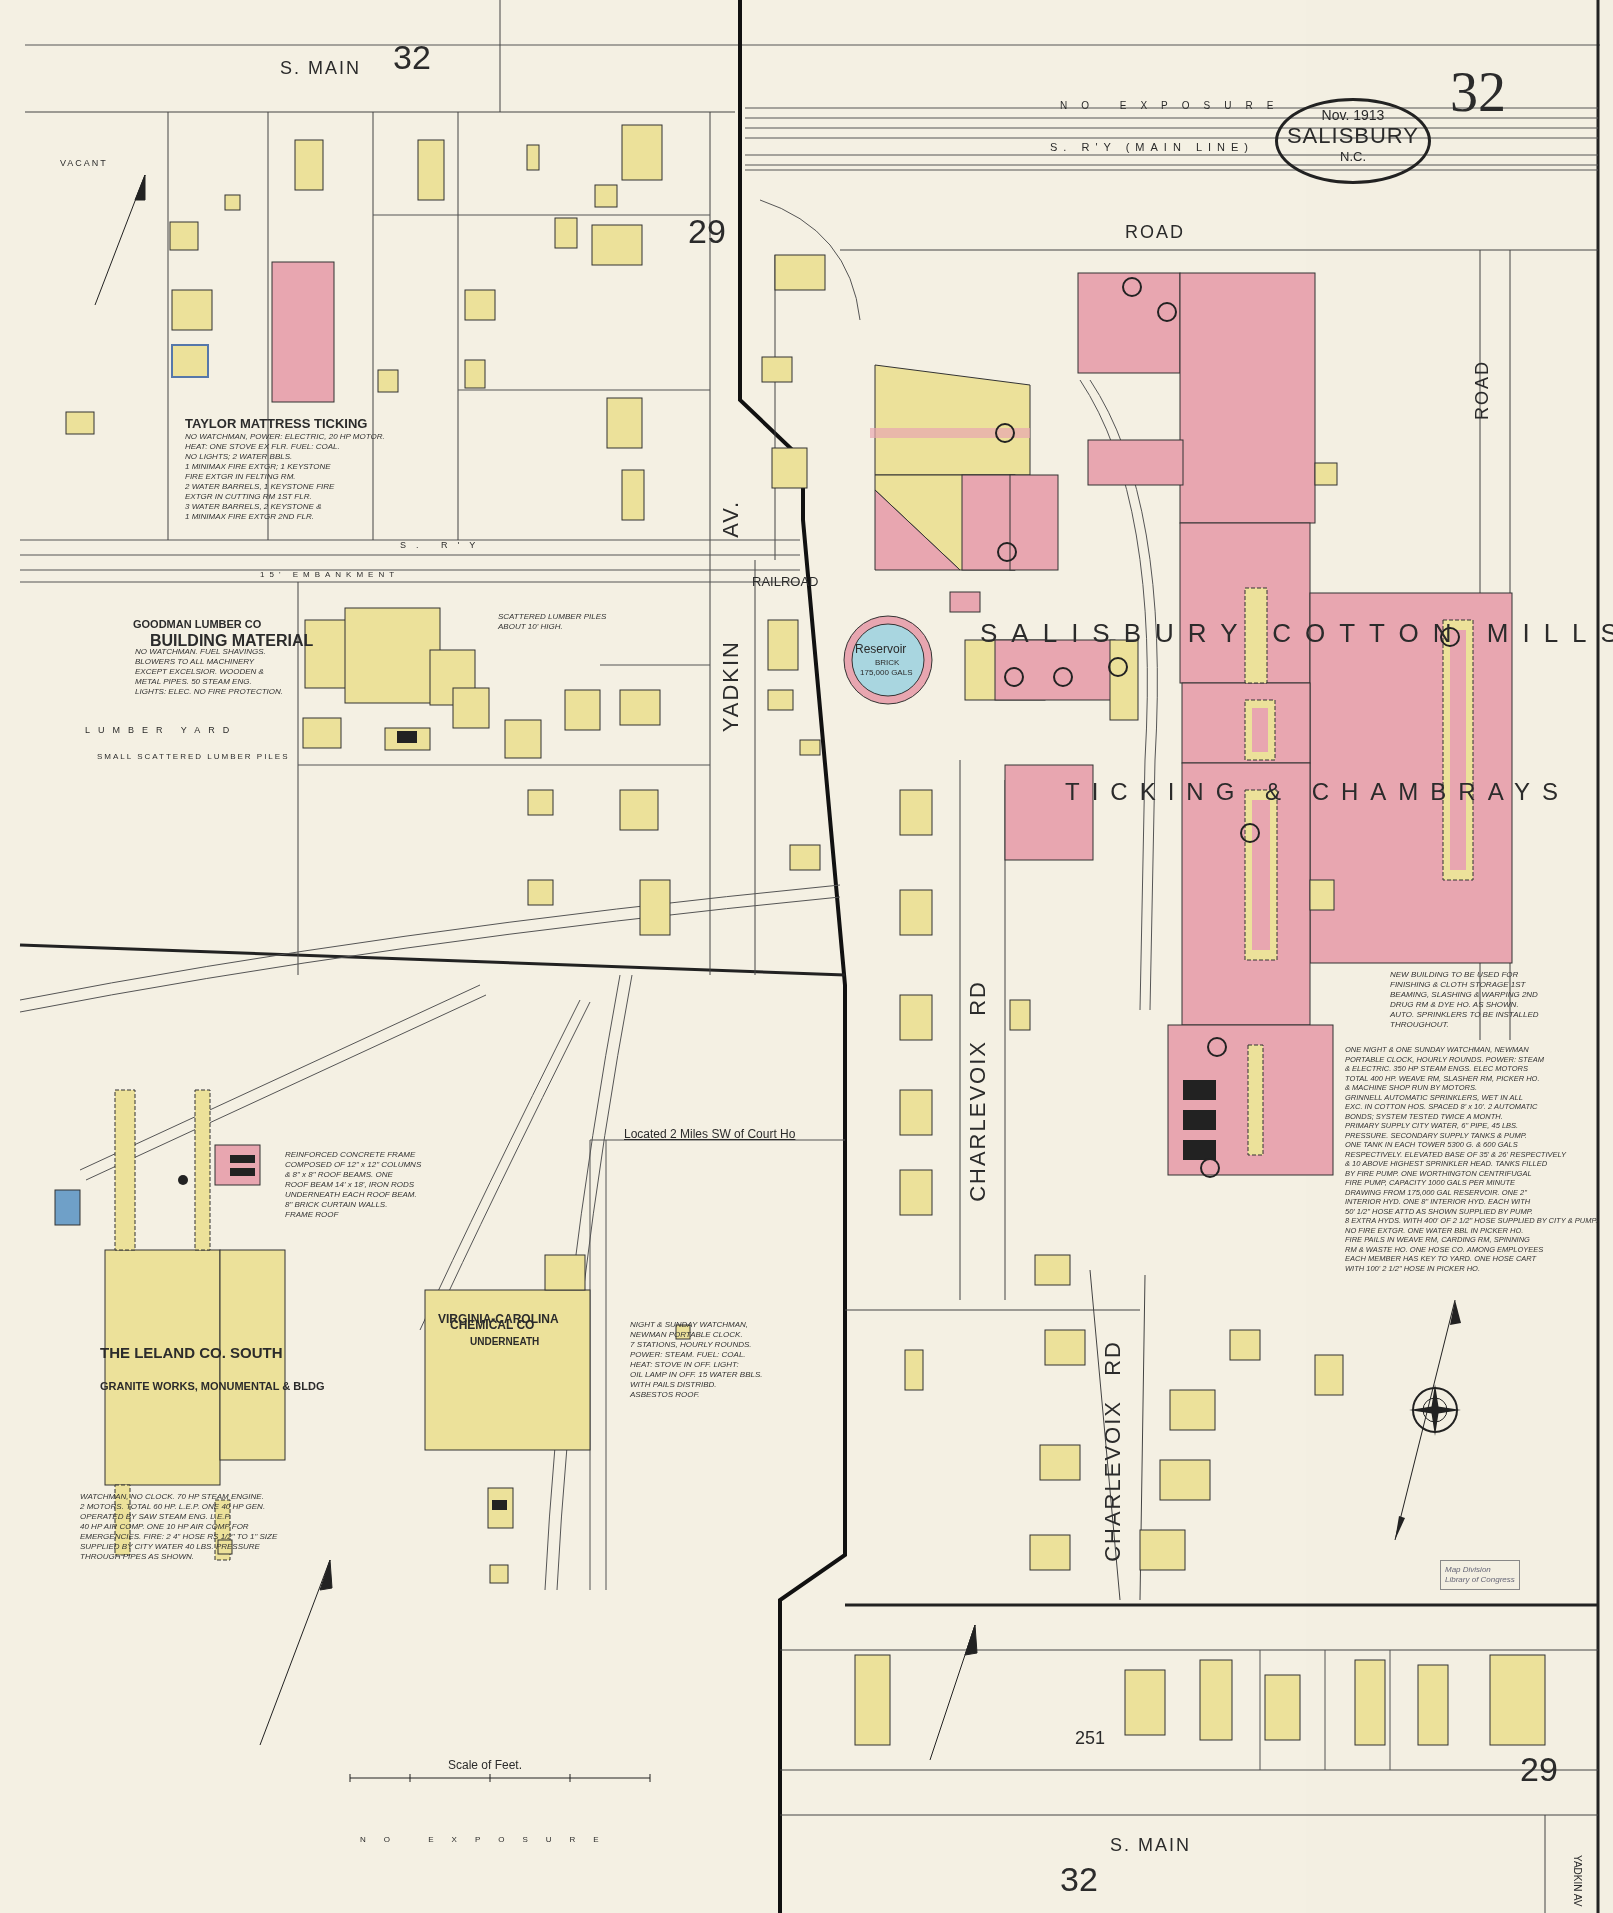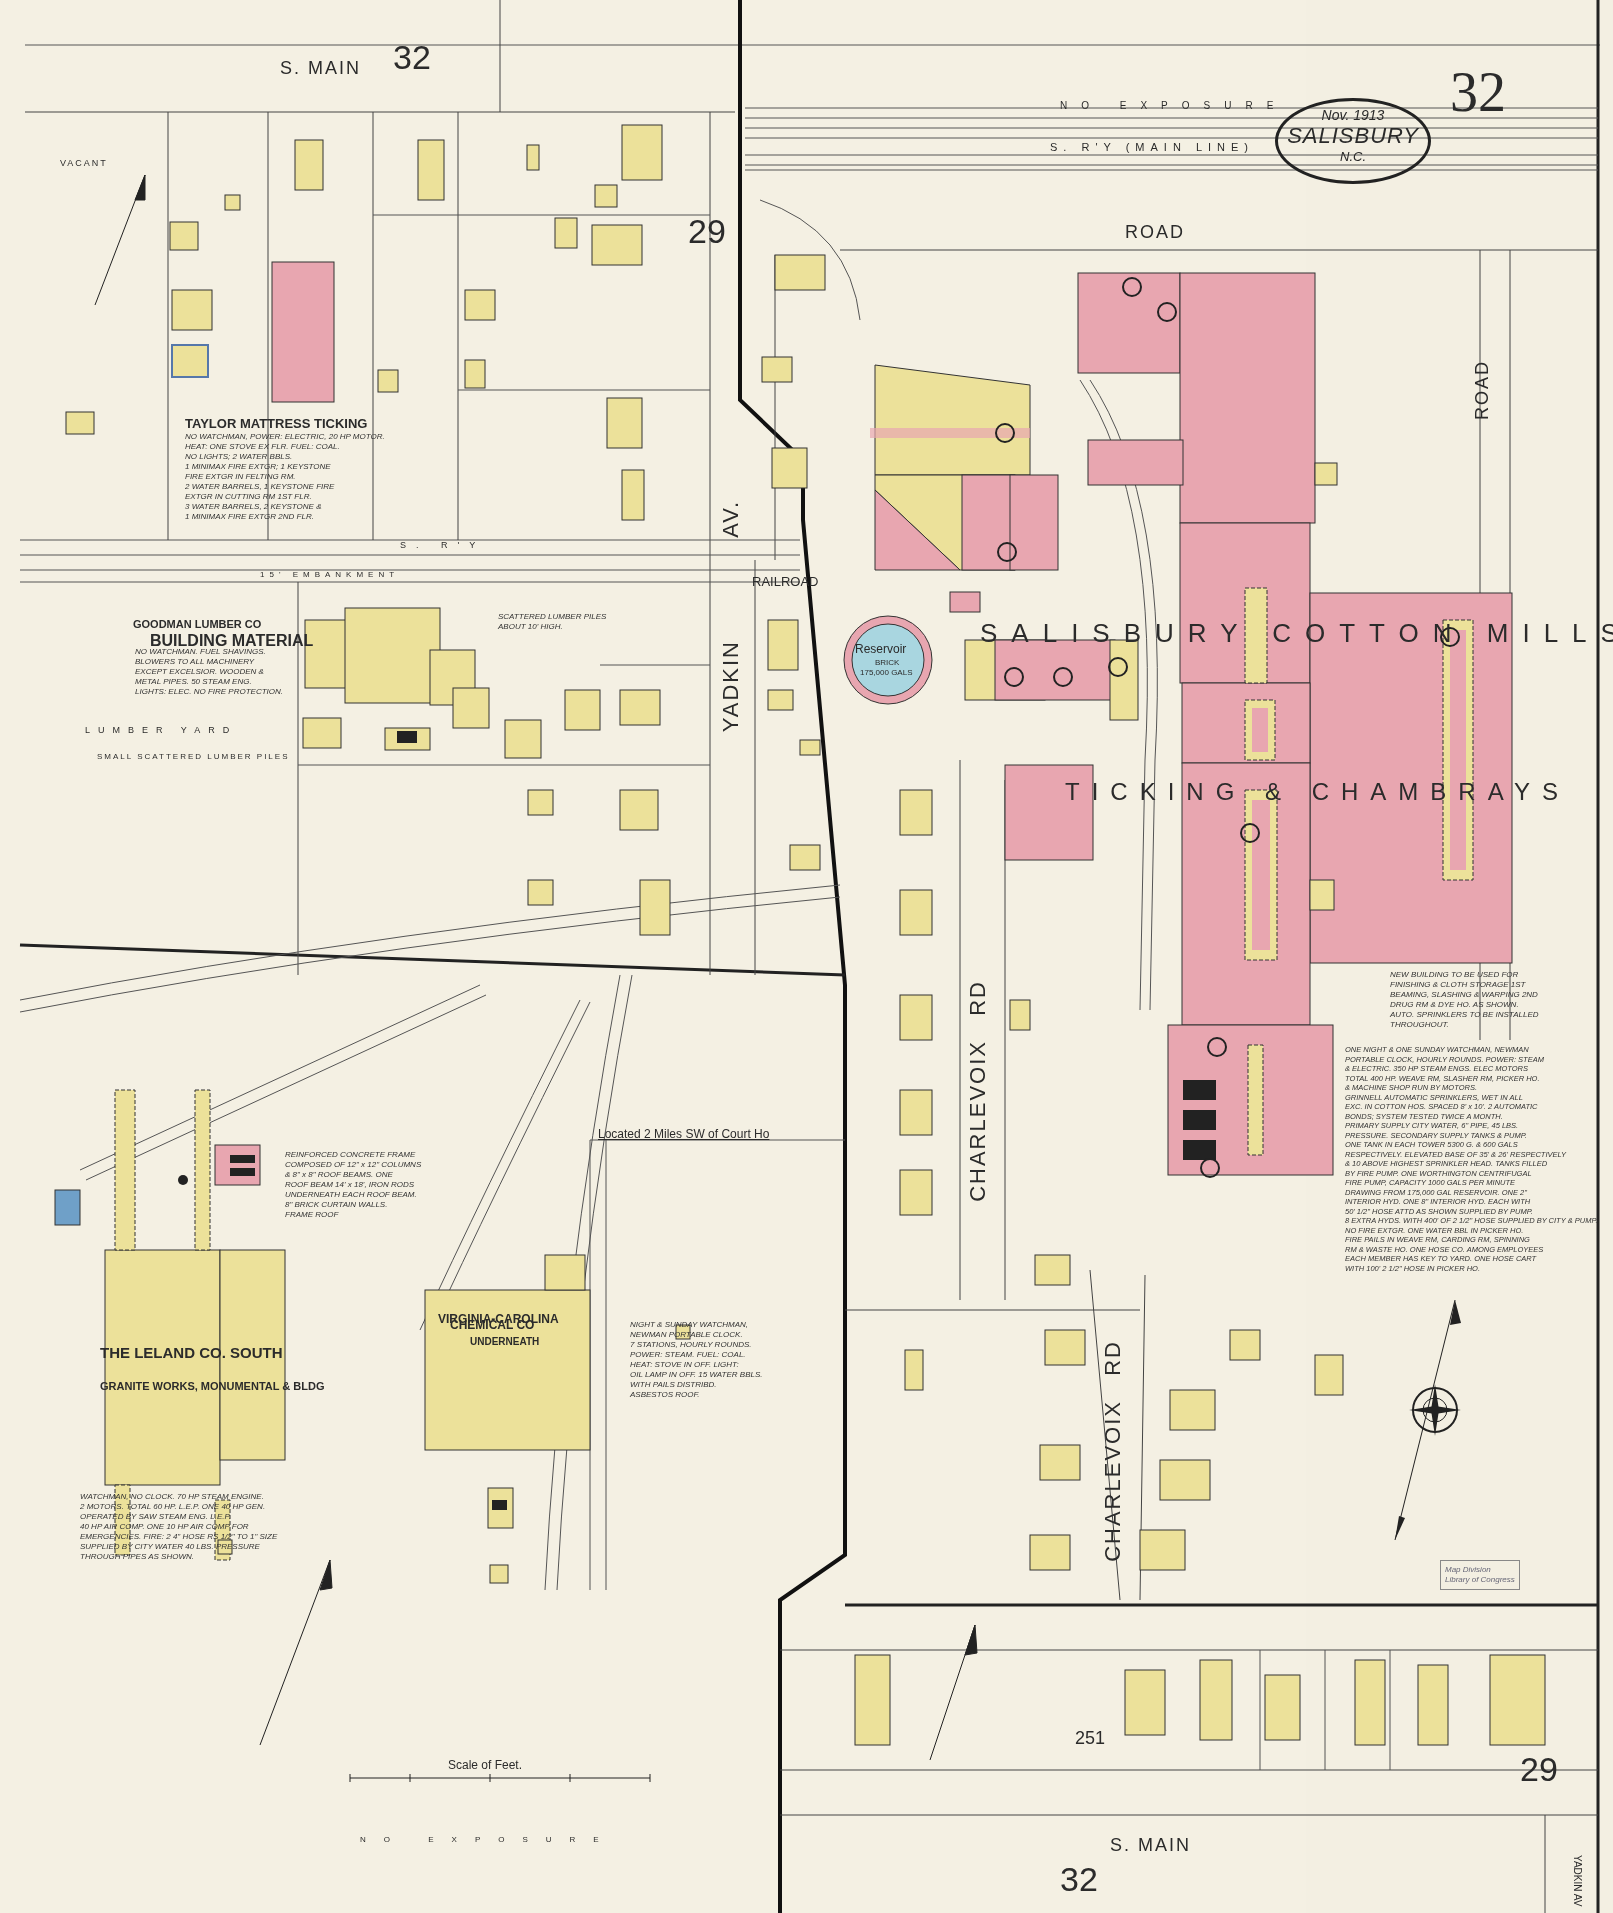--- a/index.html
+++ b/index.html
@@ -265,21 +265,21 @@
     <line x1="490" y1="1774" x2="490" y2="1782"></line>
         <line x1="570" y1="1774" x2="570" y2="1782"></line>
     <line x1="650" y1="1774" x2="650" y2="1782"></line>
   </g>
 </svg>
 
 <div class="lbl street" style="left:280px;top:58px;">S. MAIN</div>
 <div class="lbl bignum" style="left:393px;top:38px;">32</div>
 <div class="lbl bignum" style="left:688px;top:212px;">29</div>
 
-<div class="stamp" style="left:1275px;top:98px;width:150px;height:80px;font-style:italic;">
+<div class="stamp" style="left:1275px;top:98px;width:150px;height:80px;">
   <div style="font-size:14px;margin-top:6px;">Nov. 1913</div>
   <div style="font-size:22px;text-transform:uppercase;letter-spacing:1px;">Salisbury</div>
   <div style="font-size:13px;">N.C.</div>
 </div>
 <div class="lbl" style="left:1450px;top:60px;font-size:56px;font-family:'Liberation Serif',serif;">32</div>
 
 <div class="lbl it" style="left:1060px;top:100px;font-size:10px;letter-spacing:14px;">NO EXPOSURE</div>
 <div class="lbl it" style="left:1050px;top:141px;font-size:11px;letter-spacing:6px;">S. R'Y (MAIN LINE)</div>
 <div class="lbl street" style="left:1125px;top:222px;">ROAD</div>
 <div class="lbl street vert" style="left:1472px;top:360px;">ROAD</div>
@@ -384,21 +384,21 @@
 <div class="lbl it" style="left:470px;top:1336px;font-size:10px;font-weight:bold;">UNDERNEATH</div>
 <div class="note" style="left:630px;top:1320px;">NIGHT &amp; SUNDAY WATCHMAN,
 NEWMAN PORTABLE CLOCK.
 7 STATIONS, HOURLY ROUNDS.
 POWER: STEAM. FUEL: COAL.
 HEAT: STOVE IN OFF. LIGHT:
 OIL LAMP IN OFF. 15 WATER BBLS.
 WITH PAILS DISTRIBD.
 ASBESTOS ROOF.</div>
 
-<div class="lbl it" style="left:598px;top:1127px;font-size:12px;text-decoration:underline;">Located 2 Miles SW of Court Ho</div>
+<div class="lbl it" style="left:624px;top:1127px;font-size:12px;text-decoration:underline;">Located 2 Miles SW of Court Ho</div>
 
 <div class="lbl" style="left:448px;top:1758px;font-size:12px;">Scale of Feet.</div>
 <div class="lbl it" style="left:360px;top:1835px;font-size:8px;letter-spacing:18px;">NO EXPOSURE</div>
 
 <div class="note" style="left:1440px;top:1560px;border:1px solid #888;padding:4px;font-size:8px;color:#667;">Map Division
 Library of Congress</div>
 
 </div>
 
 </body></html>

